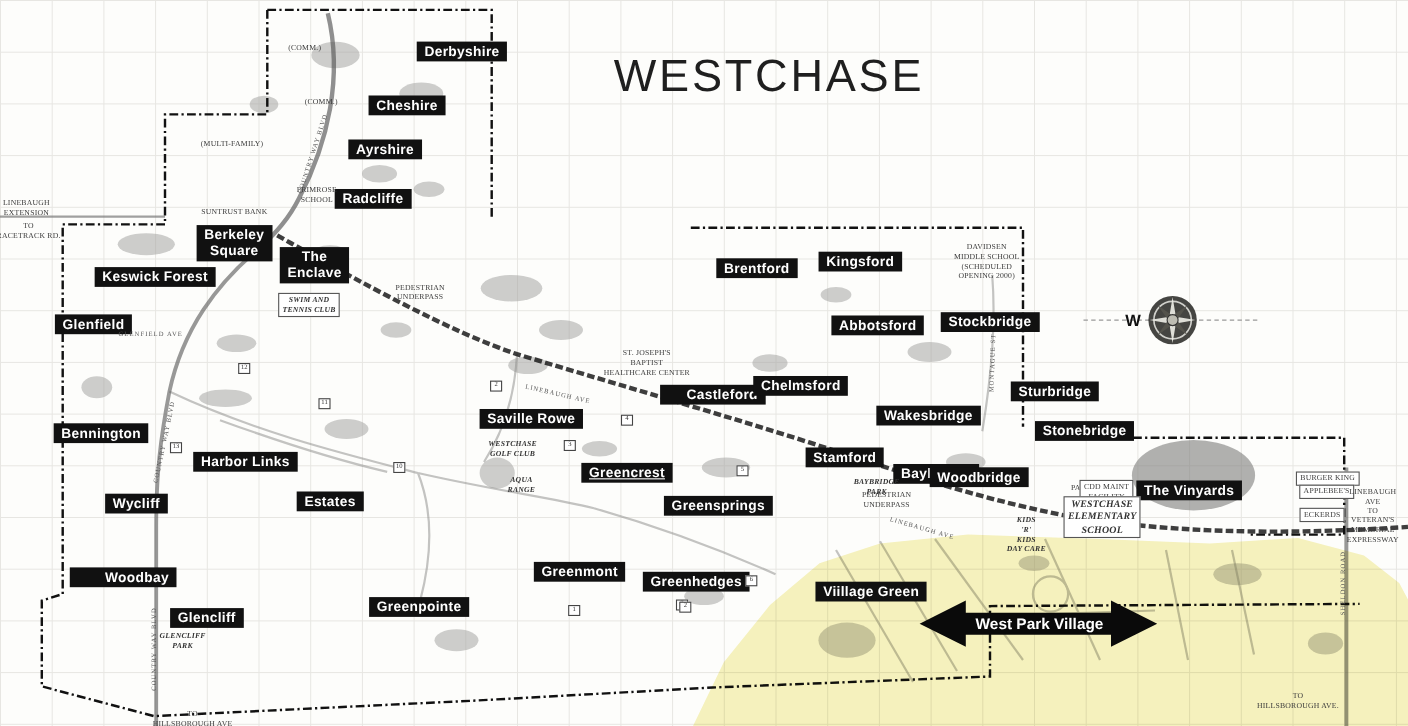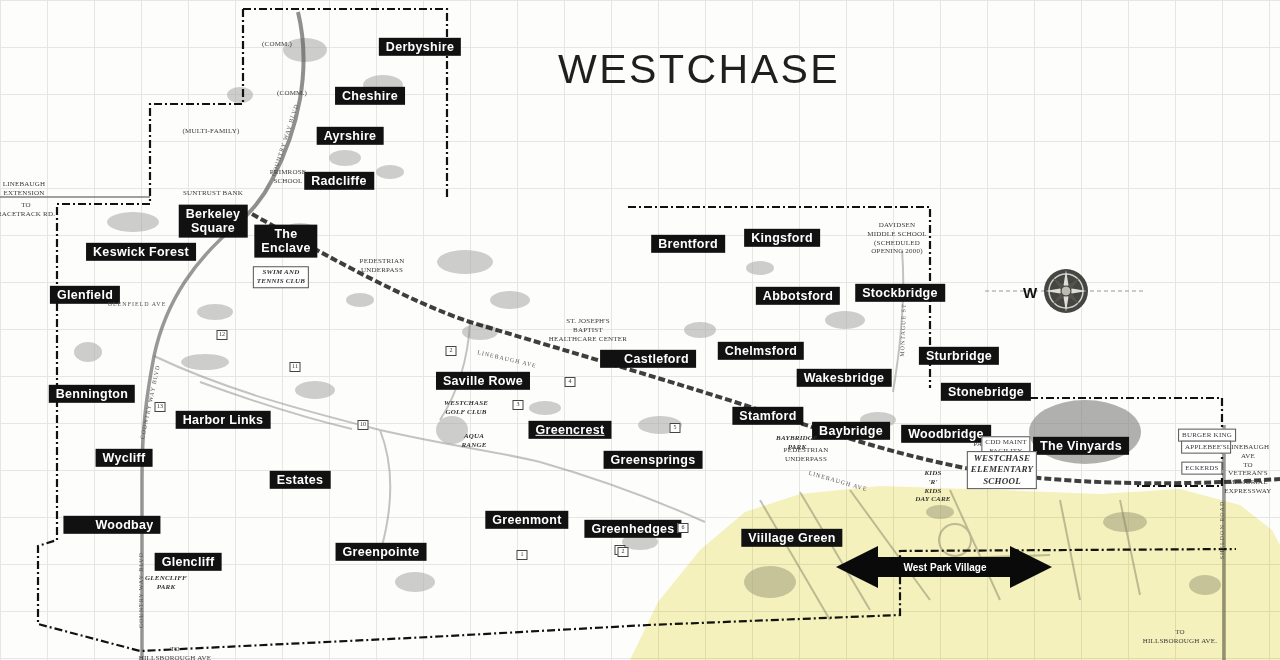--- a/index.html
+++ b/index.html
@@ -37,21 +37,21 @@
     border:1px solid #444;background:#fff;color:#333;
     font-size:6px;line-height:7px;width:9px;height:8px;text-align:center;
     font-family:"Liberation Serif", serif;
   }
   #map-title{
     position:absolute;left:558px;top:44px;width:280px;text-align:center;
     color:#1f1f1f;font-size:41px;font-weight:500;letter-spacing:2.5px;line-height:1.22;
   }
   #arrow-text{
     position:absolute;left:945px;top:567px;transform:translate(-50%,-50%);
-    color:#fff;font-weight:bold;font-size:10px;white-space:nowrap;
+    color:#fff;font-weight:bold;font-size:14px;white-space:nowrap;
   }
   #compass{position:absolute;left:1042px;top:267px;}
   #compass-w{
     position:absolute;left:1030px;top:292px;transform:translate(-50%,-50%);
     font-weight:bold;font-size:15px;color:#111;
   }
 </style>
 </head>
 <body>
 
@@ -153,42 +153,42 @@
       <div class="place-label" style="left: 339px; top: 181px;">Radcliffe</div>
       <div class="place-label" style="left: 213px; top: 221px;">Berkeley
 Square</div>
       <div class="place-label" style="left: 286px; top: 241px;">The
 Enclave</div>
       <div class="place-label" style="left: 141px; top: 252px;">Keswick Forest</div>
       <div class="place-label" style="left: 85px; top: 295px;">Glenfield</div>
       <div class="place-label" style="left: 92px; top: 394px;">Bennington</div>
       <div class="place-label" style="left: 223px; top: 420px;">Harbor Links</div>
       <div class="place-label" style="left: 124px; top: 458px;">Wycliff</div>
-      <div class="place-label" style="left: 300px; top: 480px;">Estates</div>
+      <div class="place-label" style="left: 300px; top: 456px;">Estates</div>
       <div class="place-label" style="left: 112px; top: 525px; padding-left: 32px;">Woodbay</div>
       <div class="place-label" style="left: 188px; top: 562px;">Glencliff</div>
       <div class="place-label" style="left: 455px; top: 381px; margin-left: 28px;">Saville Rowe</div>
       <div class="place-label" style="left: 570px; top: 430px; text-decoration: underline;">Greencrest</div>
       <div class="place-label" style="left: 653px; top: 460px;">Greensprings</div>
       <div class="place-label" style="left: 527px; top: 520px;">Greenmont</div>
       <div class="place-label" style="left: 633px; top: 529px;">Greenhedges</div>
       <div class="place-label" style="left: 381px; top: 552px;">Greenpointe</div>
       <div class="place-label" style="left: 748px; top: 538px; margin-left: 44px;">Viillage Green</div>
       <div class="place-label" style="left: 688px; top: 244px;">Brentford</div>
       <div class="place-label" style="left: 782px; top: 238px;">Kingsford</div>
       <div class="place-label" style="left: 798px; top: 296px;">Abbotsford</div>
       <div class="place-label" style="left: 900px; top: 293px;">Stockbridge</div>
       <div class="place-label" style="left: 648px; top: 359px; padding-left: 24px;">Castleford</div>
-      <div class="place-label" style="left: 761px; top: 351px;">Chelmsford</div>
+      <div class="place-label" style="left: 728px; top: 351px;">Chelmsford</div>
       <div class="place-label" style="left: 959px; top: 356px;">Sturbridge</div>
       <div class="place-label" style="left: 844px; top: 378px;">Wakesbridge</div>
       <div class="place-label" style="left: 768px; top: 416px;">Stamford</div>
       <div class="place-label" style="left: 851px; top: 431px;">Baybridge</div>
       <div class="place-label" style="left: 986px; top: 392px;">Stonebridge</div>
-      <div class="place-label" style="left: 946px; top: 434px;">Woodbridge</div>
+      <div class="place-label" style="left: 890px; top: 434px;">Woodbridge</div>
       <div class="place-label" style="left: 1081px; top: 446px;">The Vinyards</div>
       <div class="small-label plain" style="left: 277px; top: 44px;">(COMM.)</div>
       <div class="small-label plain" style="left: 292px; top: 93px;">(COMM.)</div>
       <div class="small-label plain" style="left: 211px; top: 131px;">(MULTI-FAMILY)</div>
       <div class="small-label plain" style="left: 24px; top: 189px;">LINEBAUGH
 EXTENSION</div>
       <div class="small-label plain" style="left: 26px; top: 210px;">TO
 RACETRACK RD.</div>
       <div class="small-label plain" style="left: 213px; top: 193px;">SUNTRUST BANK</div>
       <div class="small-label plain" style="left: 288px; top: 177px;">PRIMROSE

